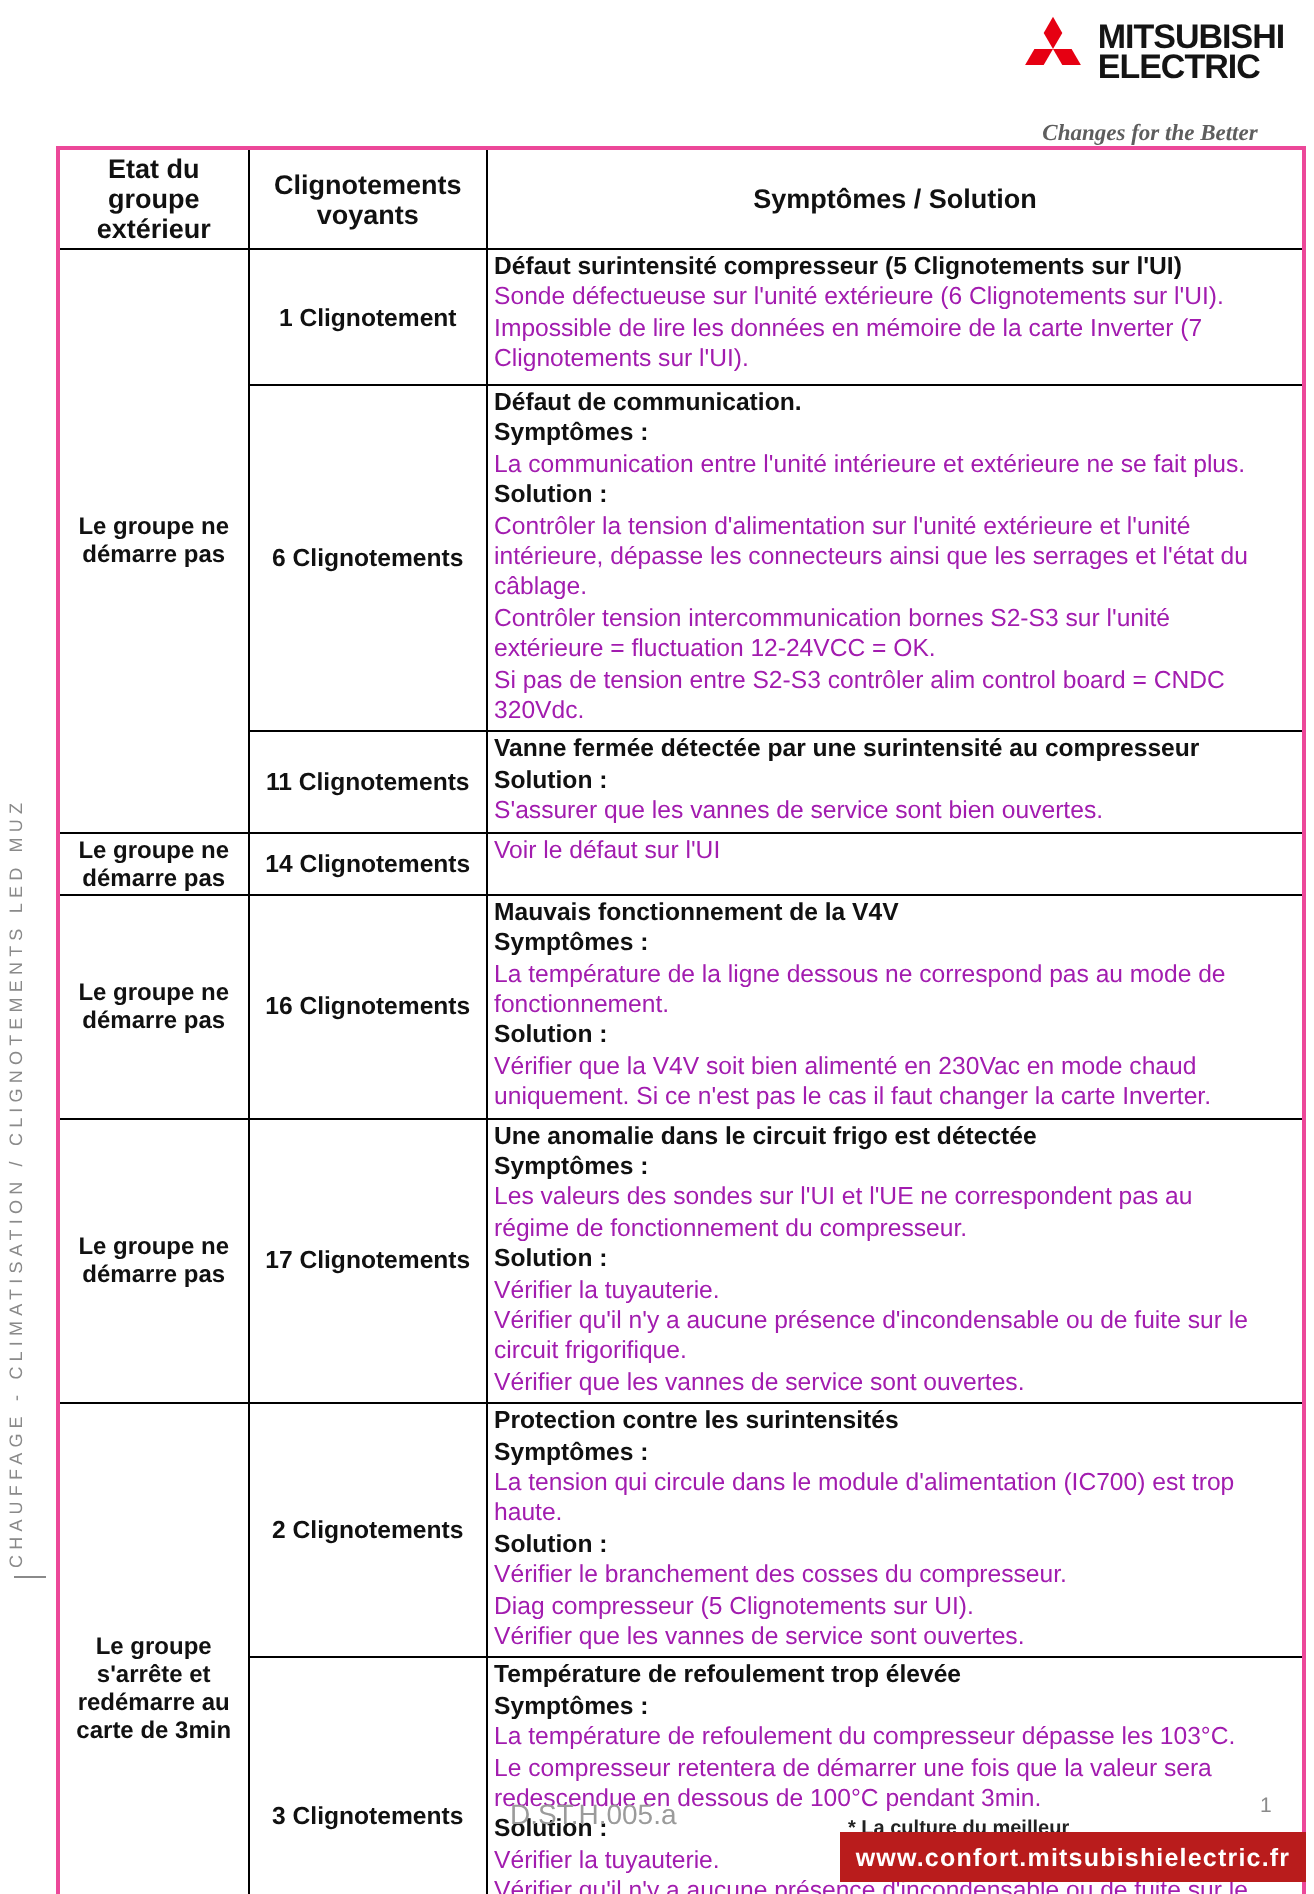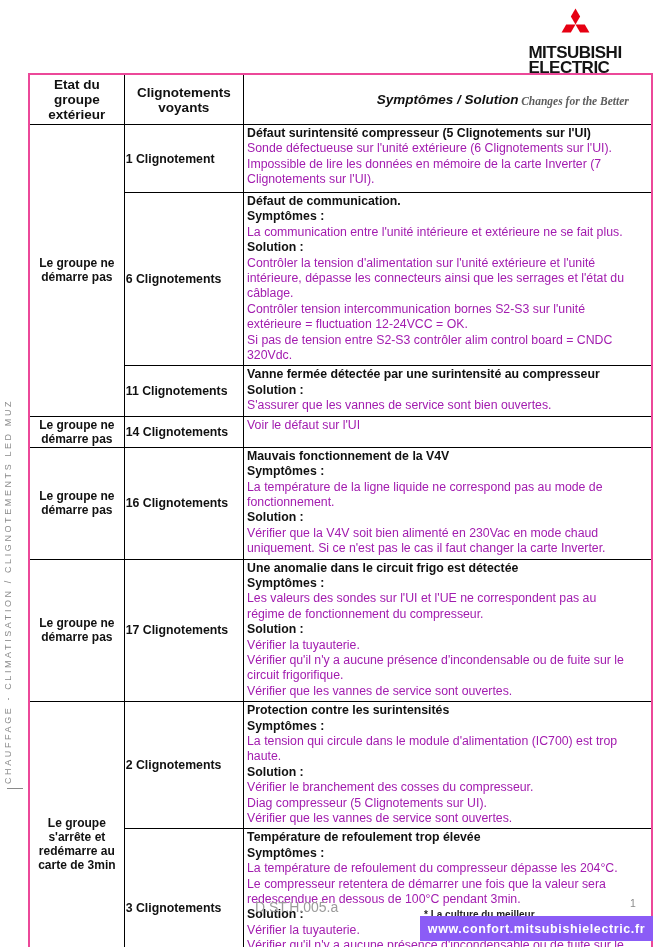--- a/index.html
+++ b/index.html
@@ -1,46 +1,46 @@
 <!DOCTYPE html>
 <html><head>
 <meta charset="utf-8">
 <style>
   * { margin:0; padding:0; box-sizing:border-box; }
   html,body { width:657px; height:947px; background:#ffffff; font-family:"Liberation Sans", sans-serif; }
   .page { position:relative; width:657px; height:947px; background:#fff; overflow:hidden; }
 
   
   .logo { position:absolute; top:8px; left:500px; width:150px; text-align:center; }
-  .logo-row { display:flex; align-items:center; justify-content:center; gap:4px;flex-direction:column; }
+  .logo-row { display:flex; align-items:flex-end; justify-content:center; gap:4px; }
   .brand { text-align:left; color:#141414; font-weight:bold; font-size:17px; line-height:15px; letter-spacing:-0.5px; }
   .tagline { margin-top:20px; font-family:"Liberation Serif", serif; font-style:italic; font-weight:bold; color:#5e5e5e; font-size:11.5px; }
 
   
   .side-label { position:absolute; top:312px; left:3px; height:472px; width:16px;
     writing-mode:vertical-rl; transform:rotate(180deg);
     font-size:9px; letter-spacing:2.6px; color:#8a8a8a; white-space:nowrap; }
   .side-dash { position:absolute; top:788px; left:7px; width:16px; border-top:1.5px solid #8a8a8a; }
 
   
   table.fault { position:absolute; left:28px; top:73px; width:625px; border-collapse:collapse; table-layout:fixed; }
   table.fault, table.fault th, table.fault td { border:1px solid #000; }
   table.fault { border:2px solid #ec4899; }
   th.h { font-size:13.5px; font-weight:bold; color:#111; text-align:center; vertical-align:middle; padding:2px; }
   td.state { width:83px; font-size:12px; font-weight:bold; color:#111; text-align:center; vertical-align:middle; padding:1px; line-height:14px; }
-  td.blink { width:104px; font-size:12.3px; font-weight:bold; color:#111; vertical-align:middle; padding:1px; }
+  td.blink { width:104px; font-size:12.3px; font-weight:bold; color:#111; text-align:center; vertical-align:middle; padding:1px; }
   td.content { width:438px; vertical-align:top; padding:1px 18px 2px 3px; }
   .ln { font-size:12.3px; line-height:15.4px; color:#a21caf; }
   .ln.b { font-weight:bold; color:#111; }
 
   
   .doc-ref { position:absolute; top:899px; left:255px; width:130px; text-align:left; font-size:14px; color:#9b9b9b; }
   .culture-note { position:absolute; top:909px; left:424px; font-size:10px; font-weight:bold; color:#222; }
   .page-num { position:absolute; top:897px; left:630px; font-size:10.5px; color:#8a8a8a; }
-  .web-banner { position:absolute; top:916px; left:420px; width:233px; height:25px; background:#8b5cf6;
+  .web-banner { position:absolute; top:916px; left:420px; width:233px; height:25px; background:#b91c1c;
     color:#fff; font-weight:bold; font-size:12.5px; letter-spacing:0.6px;
     display:flex; align-items:center; justify-content:center; cursor:pointer; }
 </style>
 </head>
 <body>
 
 <div class="page">
 
   <div class="logo">
     <div class="logo-row">
@@ -58,21 +58,21 @@
   </div>
 
   <div class="side-label">CHAUFFAGE - CLIMATISATION / CLIGNOTEMENTS LED MUZ</div>
   <div class="side-dash"></div>
 
   <table class="fault">
     <tbody>
         <tr style="height:49px;">
       <th class="h" style="width:83px;">Etat du groupe extérieur</th>
       <th class="h" style="width:104px;">Clignotements voyants</th>
-      <th class="h" style="width:356px;font-style:italic;">Symptômes / Solution</th>
+      <th class="h" style="width:356px;">Symptômes / Solution</th>
     </tr>
 
     <tr style="height:68px;">
       <td class="state" rowspan="3">Le groupe ne démarre pas</td>
       <td class="blink">1 Clignotement</td>
       <td class="content">
         <div class="ln b">Défaut surintensité compresseur (5 Clignotements sur l'UI)</div>
         <div class="ln">Sonde défectueuse sur l'unité extérieure (6 Clignotements sur l'UI).</div>
         <div class="ln">Impossible de lire les données en mémoire  de la carte Inverter (7 Clignotements sur l'UI).</div>
       </td>
@@ -107,21 +107,21 @@
         <div class="ln">Voir le défaut sur l'UI</div>
       </td>
     </tr>
 
     <tr style="height:105px;">
       <td class="state">Le groupe ne démarre pas</td>
       <td class="blink">16 Clignotements</td>
       <td class="content">
         <div class="ln b">Mauvais fonctionnement de la V4V</div>
         <div class="ln b">Symptômes :</div>
-        <div class="ln">La température de la ligne liquide ne correspond pas au mode de fonctionnement.</div>
+        <div class="ln">La température de la ligne dessous ne correspond pas au mode de fonctionnement.</div>
         <div class="ln b">Solution :</div>
         <div class="ln">Vérifier que la V4V soit bien alimenté en 230Vac en mode chaud uniquement. Si ce n'est pas le cas il faut changer la carte Inverter.</div>
       </td>
     </tr>
 
     <tr style="height:130px;">
       <td class="state">Le groupe ne démarre pas</td>
       <td class="blink">17 Clignotements</td>
       <td class="content">
         <div class="ln b">Une anomalie dans le circuit frigo est détectée</div>
@@ -146,21 +146,21 @@
         <div class="ln">Diag compresseur (5 Clignotements sur UI).</div>
         <div class="ln">Vérifier que les vannes de service sont ouvertes.</div>
       </td>
     </tr>
 
     <tr style="height:155px;">
       <td class="blink">3 Clignotements</td>
       <td class="content">
         <div class="ln b">Température de refoulement trop élevée</div>
         <div class="ln b">Symptômes :</div>
-        <div class="ln">La température de refoulement du compresseur dépasse les 204°C.</div>
+        <div class="ln">La température de refoulement du compresseur dépasse les 103°C.</div>
         <div class="ln">Le compresseur retentera de démarrer une fois que la valeur sera redescendue en dessous de 100°C pendant 3min.</div>
         <div class="ln b">Solution :</div>
         <div class="ln">Vérifier la tuyauterie.</div>
         <div class="ln">Vérifier qu'il n'y a aucune présence d'incondensable ou de fuite sur le circuit frigorifique.</div>
         <div class="ln">Vérifier les valeurs ohmiques du détendeur.</div>
       </td>
     </tr>
   </tbody>
     </table>
 

